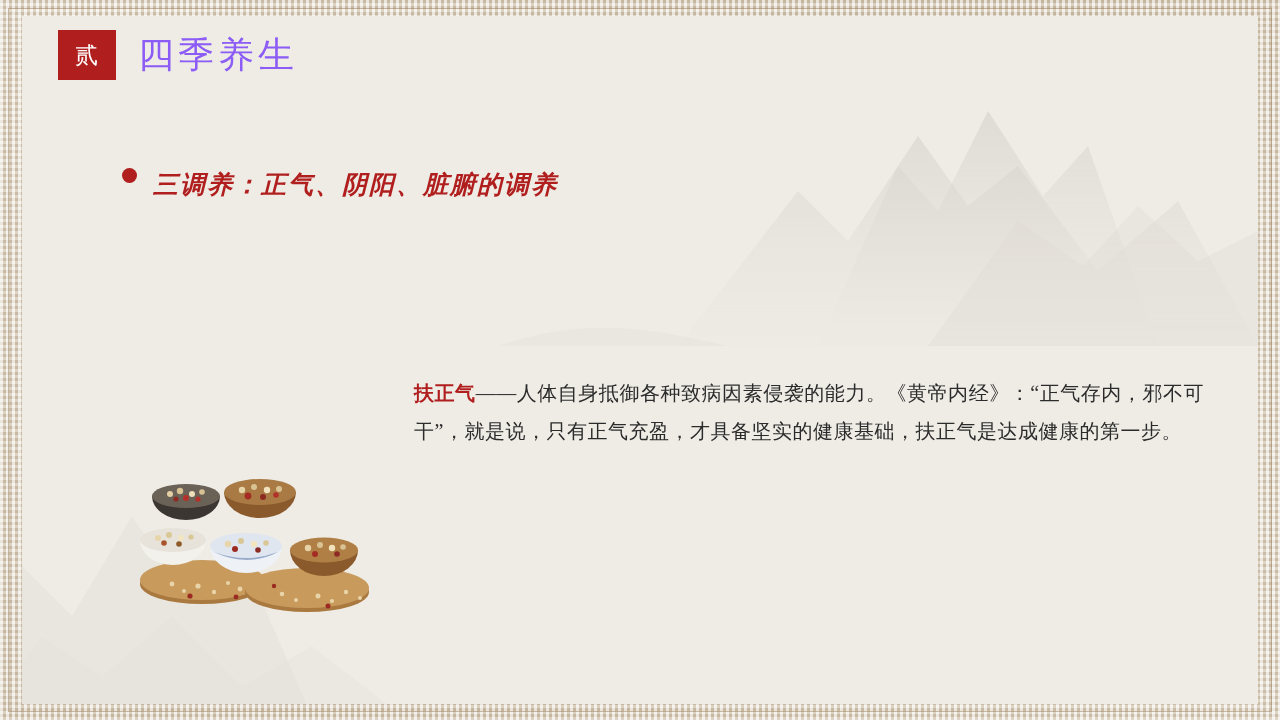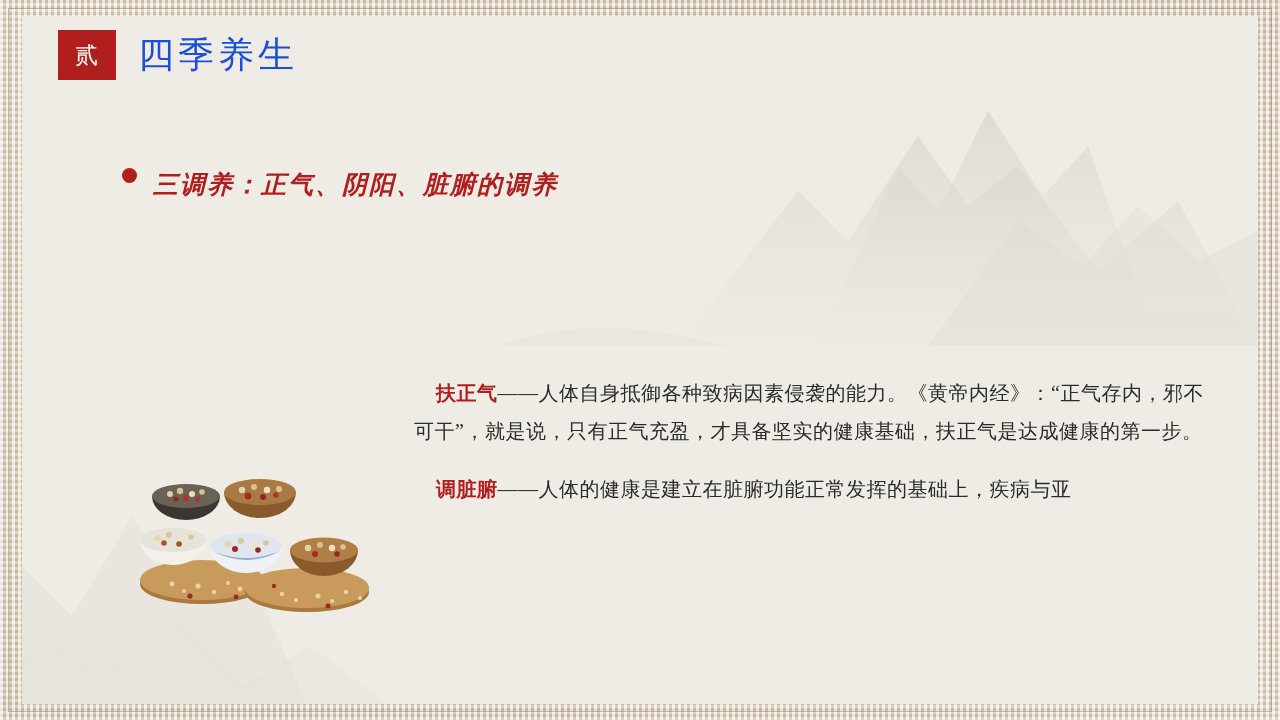--- a/index.html
+++ b/index.html
@@ -70,21 +70,21 @@
     background: #b01e1e;
     color: #fff;
     display: flex; align-items: center; justify-content: center;
     font-size: 23px;
     letter-spacing: 1px;
     font-family: "Liberation Serif", "DejaVu Serif", serif;
   }
   .sec-title {
     margin-left: 22px;
     font-size: 36px;
-    color: #1d4ed8;
+    color: #8b5cf6;
     letter-spacing: 4px;
     font-family: "Liberation Serif", "DejaVu Serif", serif;
   }
 
   
   .bullet-row {
     position: absolute;
     left: 100px; top: 152px;
     display: flex; align-items: flex-start;
   }
@@ -126,21 +126,20 @@
     line-height: 38px;
     color: #2b2b2b;
     letter-spacing: 0.5px;
     margin-bottom: 20px;
     text-align: justify;
   }
   .blk:last-child { margin-bottom: 0; }
   .kw {
     color: #b01e1e;
     font-weight: bold;
-    margin-left: 22px;
   }
 
   
   .photo {
     position: absolute;
     left: 110px; top: 418px;
     width: 272px; height: 190px;
   }
 </style>
 </head>
@@ -270,19 +269,16 @@
           <circle cx="211" cy="113" r="2.8" fill="#d9c394"></circle>
         <circle cx="183" cy="120" r="3" fill="#a62b24"></circle>
           <circle cx="205" cy="120" r="2.8" fill="#8d2a24"></circle>
       </g>
     </svg>
 
     <div class="body-col">
       <p class="blk">
         <span class="kw">扶正气</span><span>——人体自身抵御各种致病因素侵袭的能力。《黄帝内经》：“正气存内，邪不可干”，就是说，只有正气充盈，才具备坚实的健康基础，扶正气是达成健康的第一步。</span>
       </p>
-      <p class="blk">
-        <span class="kw">调脏腑</span><span>——人体的健康是建立在脏腑功能正常发挥的基础上，疾病与亚</span>
-      </p>
     </div>
 
   </div>
 </div>
 
 </body></html>

